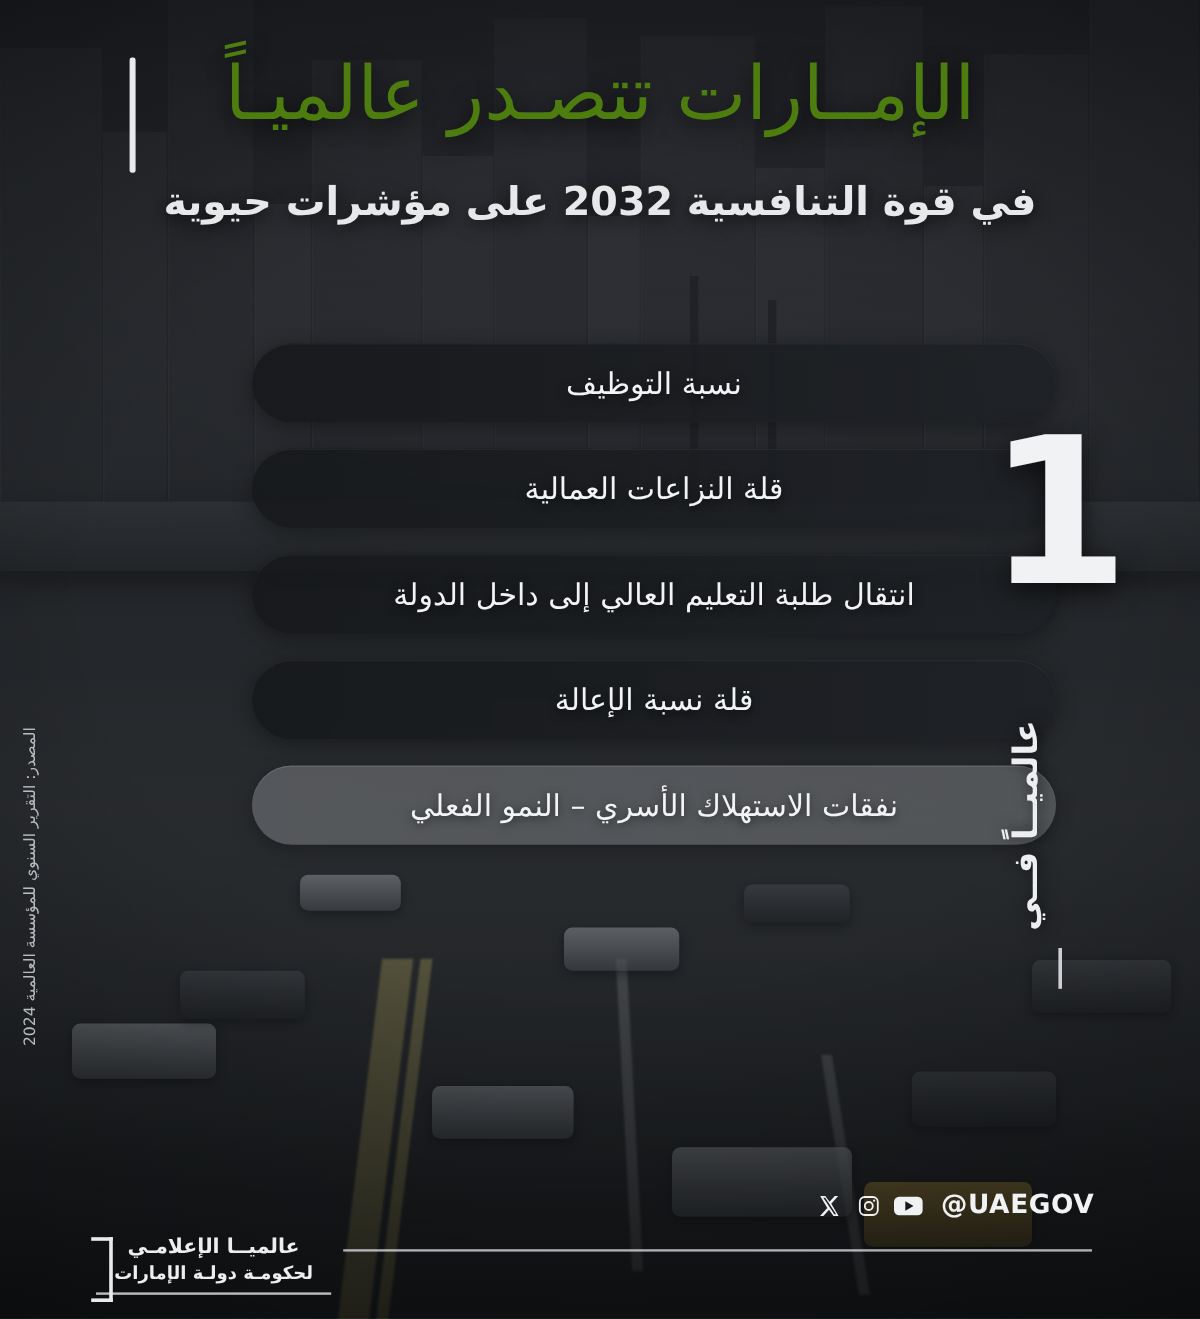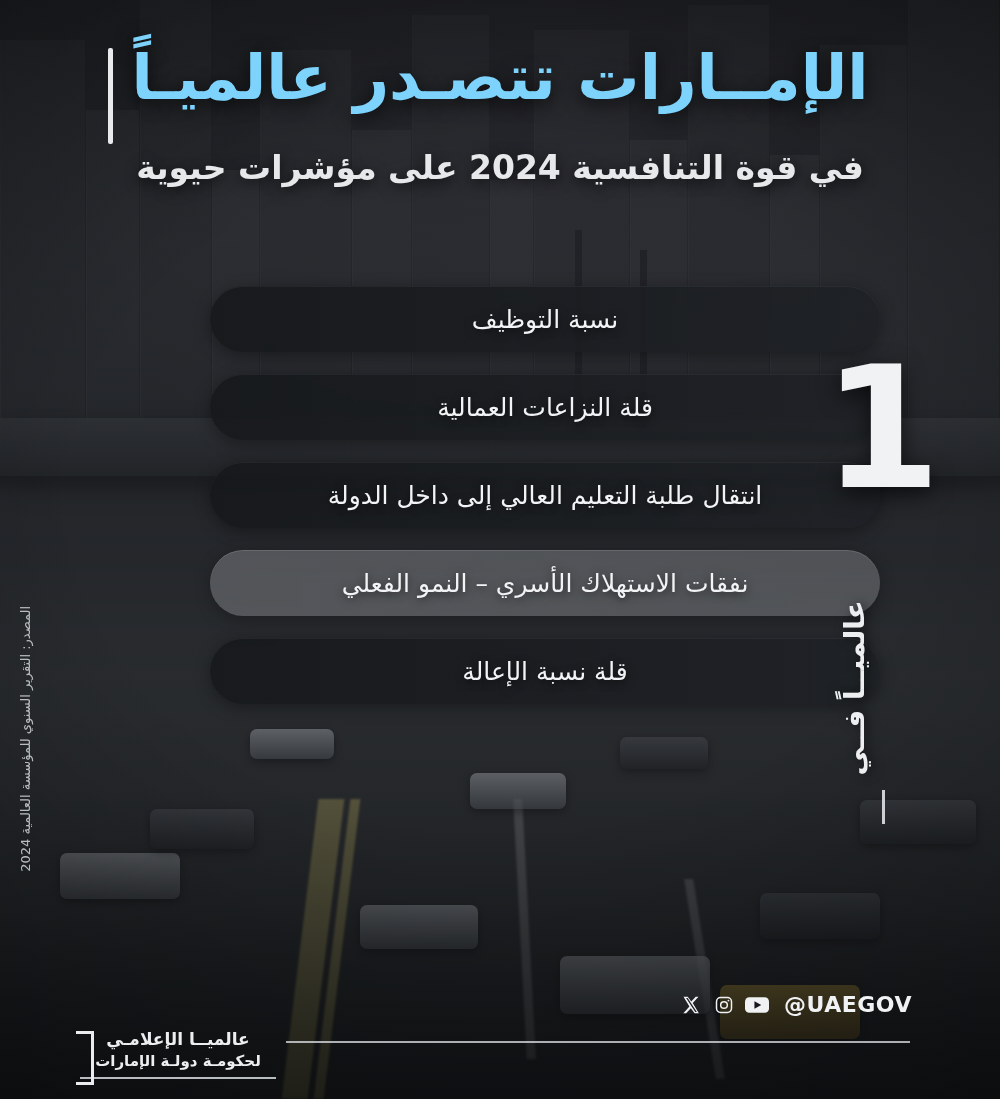--- a/index.html
+++ b/index.html
@@ -85,22 +85,22 @@
   }
 
   
   .content { position:absolute; inset:0; }
 
   .title {
     position:absolute;
     top:42px; right:110px; left:110px;
     text-align:center;
     font-size:62px;
-    font-weight:bold;
-    color:#7dd3fc;
+    font-weight:normal;
+    color:#4d7c0f;
     letter-spacing:1px;
     text-shadow:0 4px 18px rgba(0,0,0,.7);
     line-height:1.15;
   }
   .title-bar {
     position:absolute;
     top:48px; left:108px;
     width:5px; height:96px;
     background:#e9eaec;
     border-radius:2px;
@@ -277,28 +277,28 @@
     <div class="purple"></div>
     <div class="tint"></div>
     <div class="vignette"></div>
   </div>
 
   <div class="content">
 
     <div class="title-bar"></div>
 
     <div class="title">الإمــارات تتصـدر عالميـاً</div>
-    <div class="subtitle">في قوة التنافسية 2024 على مؤشرات حيوية</div>
+    <div class="subtitle">في قوة التنافسية 2032 على مؤشرات حيوية</div>
 
     <div class="pills">
       <div class="pill dark">نسبة التوظيف</div>
       <div class="pill dark">قلة النزاعات العمالية</div>
       <div class="pill dark">انتقال طلبة التعليم العالي إلى داخل الدولة</div>
+      <div class="pill dark">قلة نسبة الإعالة</div>
       <div class="pill light">نفقات الاستهلاك الأسري – النمو الفعلي</div>
-      <div class="pill dark">قلة نسبة الإعالة</div>
     </div>
 
     <div class="rank">1</div>
     <div class="rank-caption">عالميــاً فــي</div>
     <div class="rank-line"></div>
 
     <div class="source">المصدر: التقرير السنوي للمؤسسة العالمية 2024</div>
 
     <div class="footer-line"></div>
 

